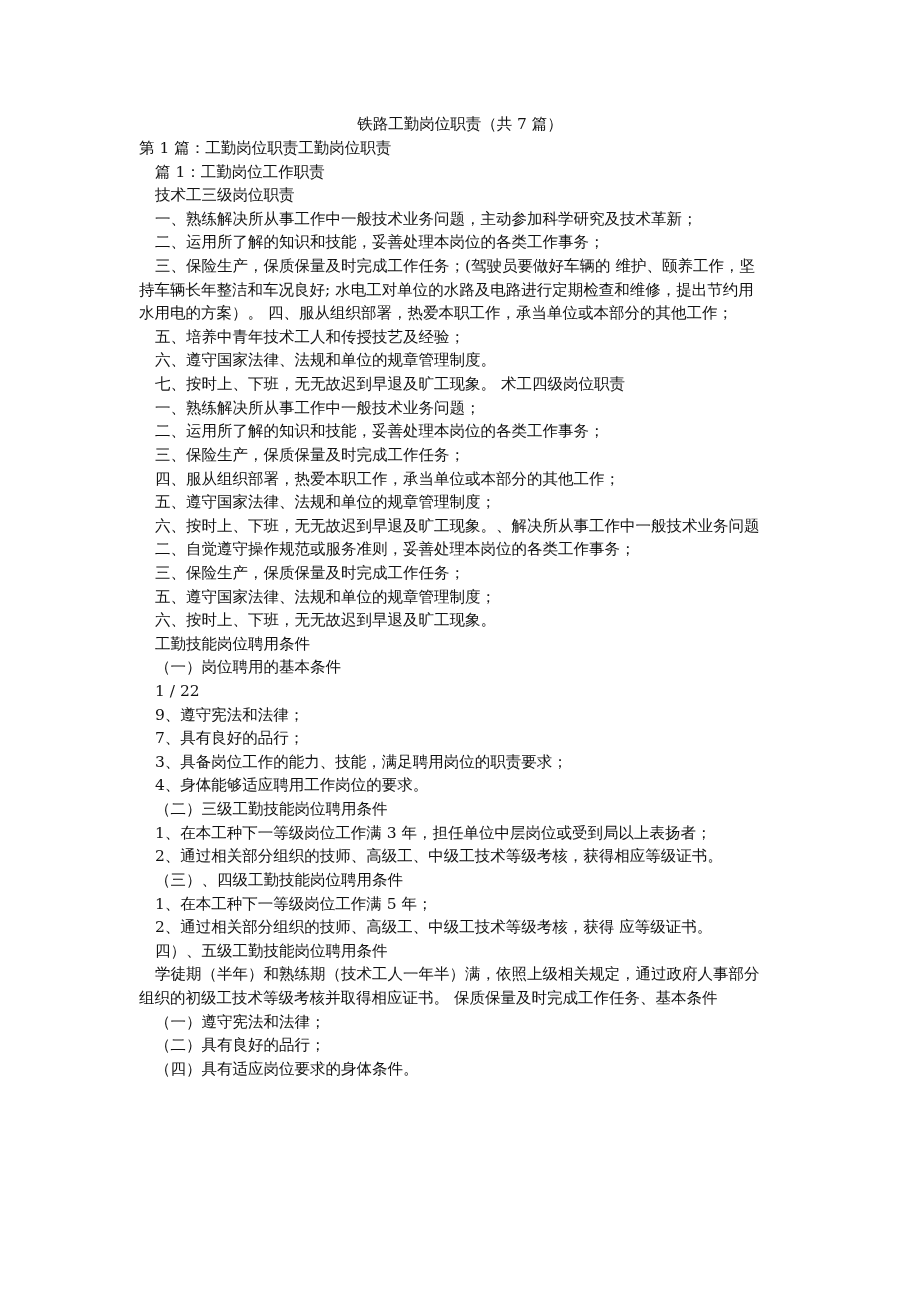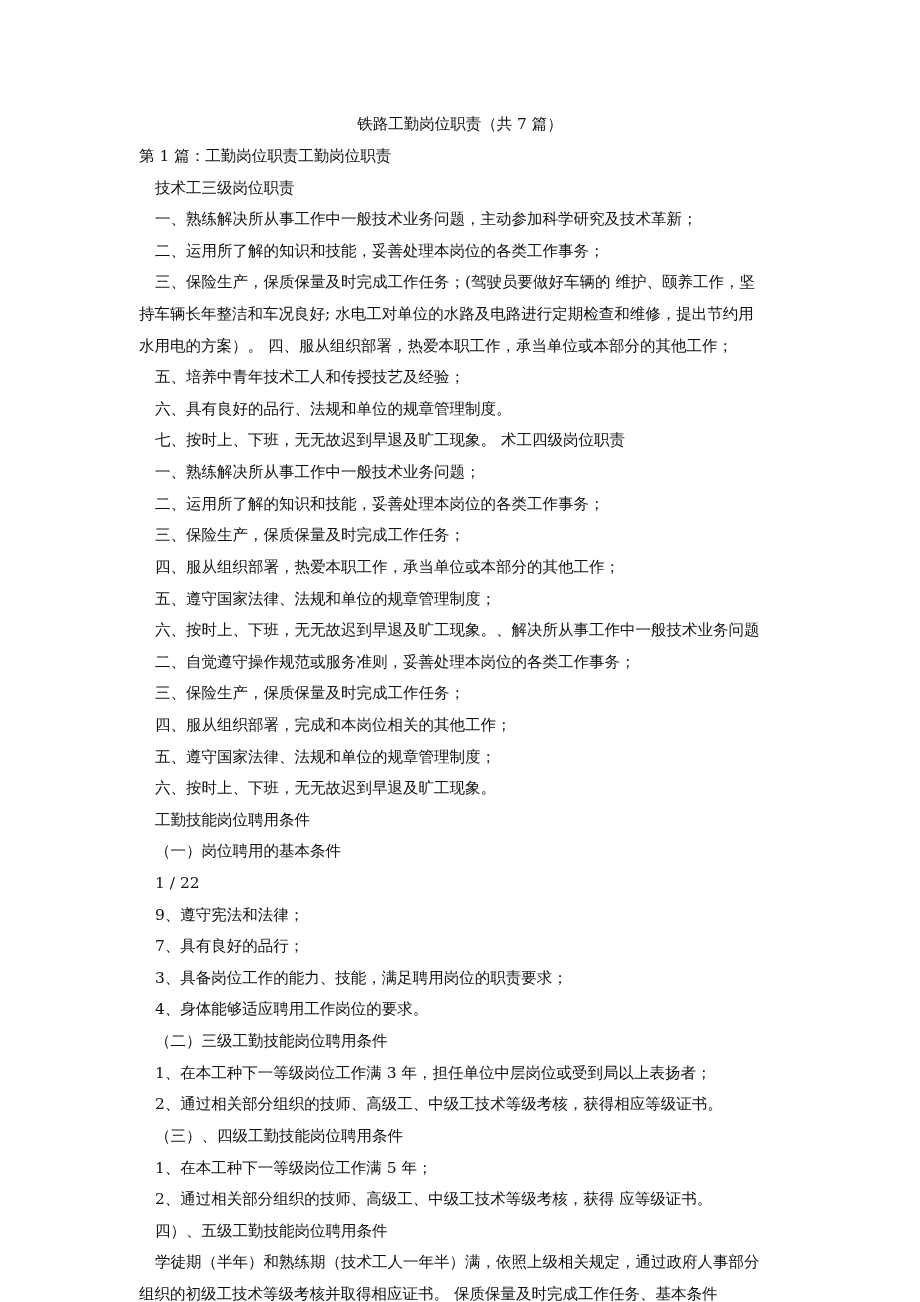--- a/index.html
+++ b/index.html
@@ -10,63 +10,64 @@
       color: #111111; font-size: 15.5px;
     }
     .doc-title {
       position: absolute; top: 113px; left: 0; width: 920px; text-align: center;
       line-height: 23.6px; white-space: nowrap;
     }
     .body-text {
       position: absolute; top: 137px; left: 139px; width: 650px;
     }
     .line {
-      line-height: 23.62px; height: 23.62px; white-space: nowrap; overflow: visible; margin-top: 8px;
+      line-height: 23.62px; height: 23.62px; white-space: nowrap; overflow: visible;
     }
     .indent { padding-left: 16px; }
   </style>
 </head>
 <body>
 
 <div class="page">
   <div class="doc-title">铁路工勤岗位职责（共 7 篇）</div>
   <div class="body-text">
     <div class="line">第 1 篇：工勤岗位职责工勤岗位职责</div>
+    <div class="line indent">篇 1：工勤岗位工作职责</div>
     <div class="line indent">技术工三级岗位职责</div>
     <div class="line indent">一、熟练解决所从事工作中一般技术业务问题，主动参加科学研究及技术革新；</div>
     <div class="line indent">二、运用所了解的知识和技能，妥善处理本岗位的各类工作事务；</div>
     <div class="line indent">三、保险生产，保质保量及时完成工作任务；(驾驶员要做好车辆的 维护、颐养工作，坚</div>
     <div class="line">持车辆长年整洁和车况良好; 水电工对单位的水路及电路进行定期检查和维修，提出节约用</div>
     <div class="line">水用电的方案）。 四、服从组织部署，热爱本职工作，承当单位或本部分的其他工作；</div>
     <div class="line indent">五、培养中青年技术工人和传授技艺及经验；</div>
-    <div class="line indent">六、具有良好的品行、法规和单位的规章管理制度。</div>
+    <div class="line indent">六、遵守国家法律、法规和单位的规章管理制度。</div>
     <div class="line indent">七、按时上、下班，无无故迟到早退及旷工现象。  术工四级岗位职责</div>
     <div class="line indent">一、熟练解决所从事工作中一般技术业务问题；</div>
     <div class="line indent">二、运用所了解的知识和技能，妥善处理本岗位的各类工作事务；</div>
     <div class="line indent">三、保险生产，保质保量及时完成工作任务；</div>
     <div class="line indent">四、服从组织部署，热爱本职工作，承当单位或本部分的其他工作；</div>
     <div class="line indent">五、遵守国家法律、法规和单位的规章管理制度；</div>
     <div class="line indent">六、按时上、下班，无无故迟到早退及旷工现象。、解决所从事工作中一般技术业务问题</div>
     <div class="line indent">二、自觉遵守操作规范或服务准则，妥善处理本岗位的各类工作事务；</div>
     <div class="line indent">三、保险生产，保质保量及时完成工作任务；</div>
-    <div class="line indent">四、服从组织部署，完成和本岗位相关的其他工作；</div>
     <div class="line indent">五、遵守国家法律、法规和单位的规章管理制度；</div>
     <div class="line indent">六、按时上、下班，无无故迟到早退及旷工现象。</div>
     <div class="line indent">工勤技能岗位聘用条件</div>
     <div class="line indent">（一）岗位聘用的基本条件</div>
     <div class="line indent">1 / 22</div>
     <div class="line indent">9、遵守宪法和法律；</div>
     <div class="line indent">7、具有良好的品行；</div>
     <div class="line indent">3、具备岗位工作的能力、技能，满足聘用岗位的职责要求；</div>
     <div class="line indent">4、身体能够适应聘用工作岗位的要求。</div>
     <div class="line indent">（二）三级工勤技能岗位聘用条件</div>
     <div class="line indent">1、在本工种下一等级岗位工作满 3  年，担任单位中层岗位或受到局以上表扬者；</div>
     <div class="line indent">2、通过相关部分组织的技师、高级工、中级工技术等级考核，获得相应等级证书。</div>
     <div class="line indent">（三）、四级工勤技能岗位聘用条件</div>
     <div class="line indent">1、在本工种下一等级岗位工作满 5  年；</div>
     <div class="line indent">2、通过相关部分组织的技师、高级工、中级工技术等级考核，获得  应等级证书。</div>
     <div class="line indent">四）、五级工勤技能岗位聘用条件</div>
     <div class="line indent">学徒期（半年）和熟练期（技术工人一年半）满，依照上级相关规定，通过政府人事部分</div>
     <div class="line">组织的初级工技术等级考核并取得相应证书。  保质保量及时完成工作任务、基本条件</div>
     <div class="line indent">（一）遵守宪法和法律；</div>
+    <div class="line indent">（二）具有良好的品行；</div>
     <div class="line indent">（四）具有适应岗位要求的身体条件。</div>
   </div>
 </div>
 
 </body></html>

